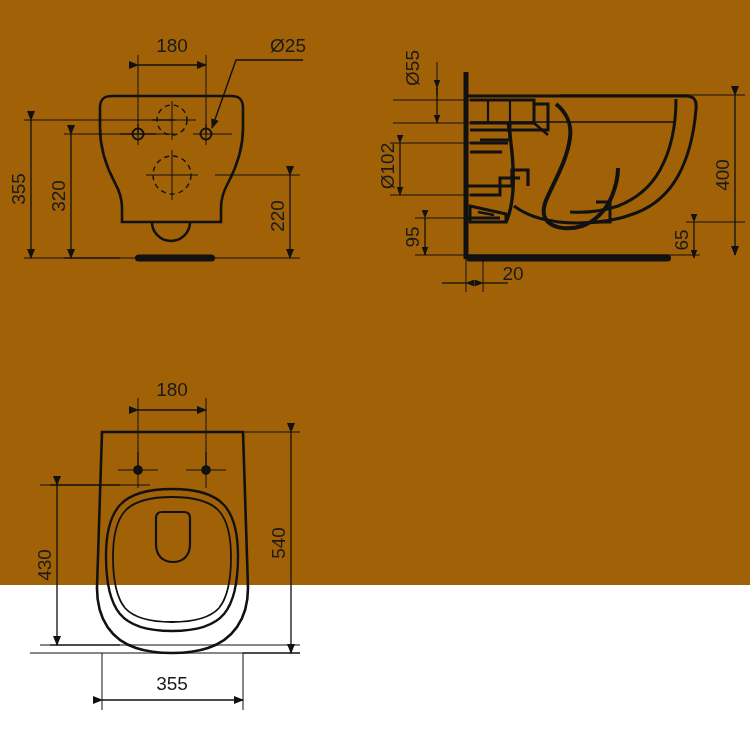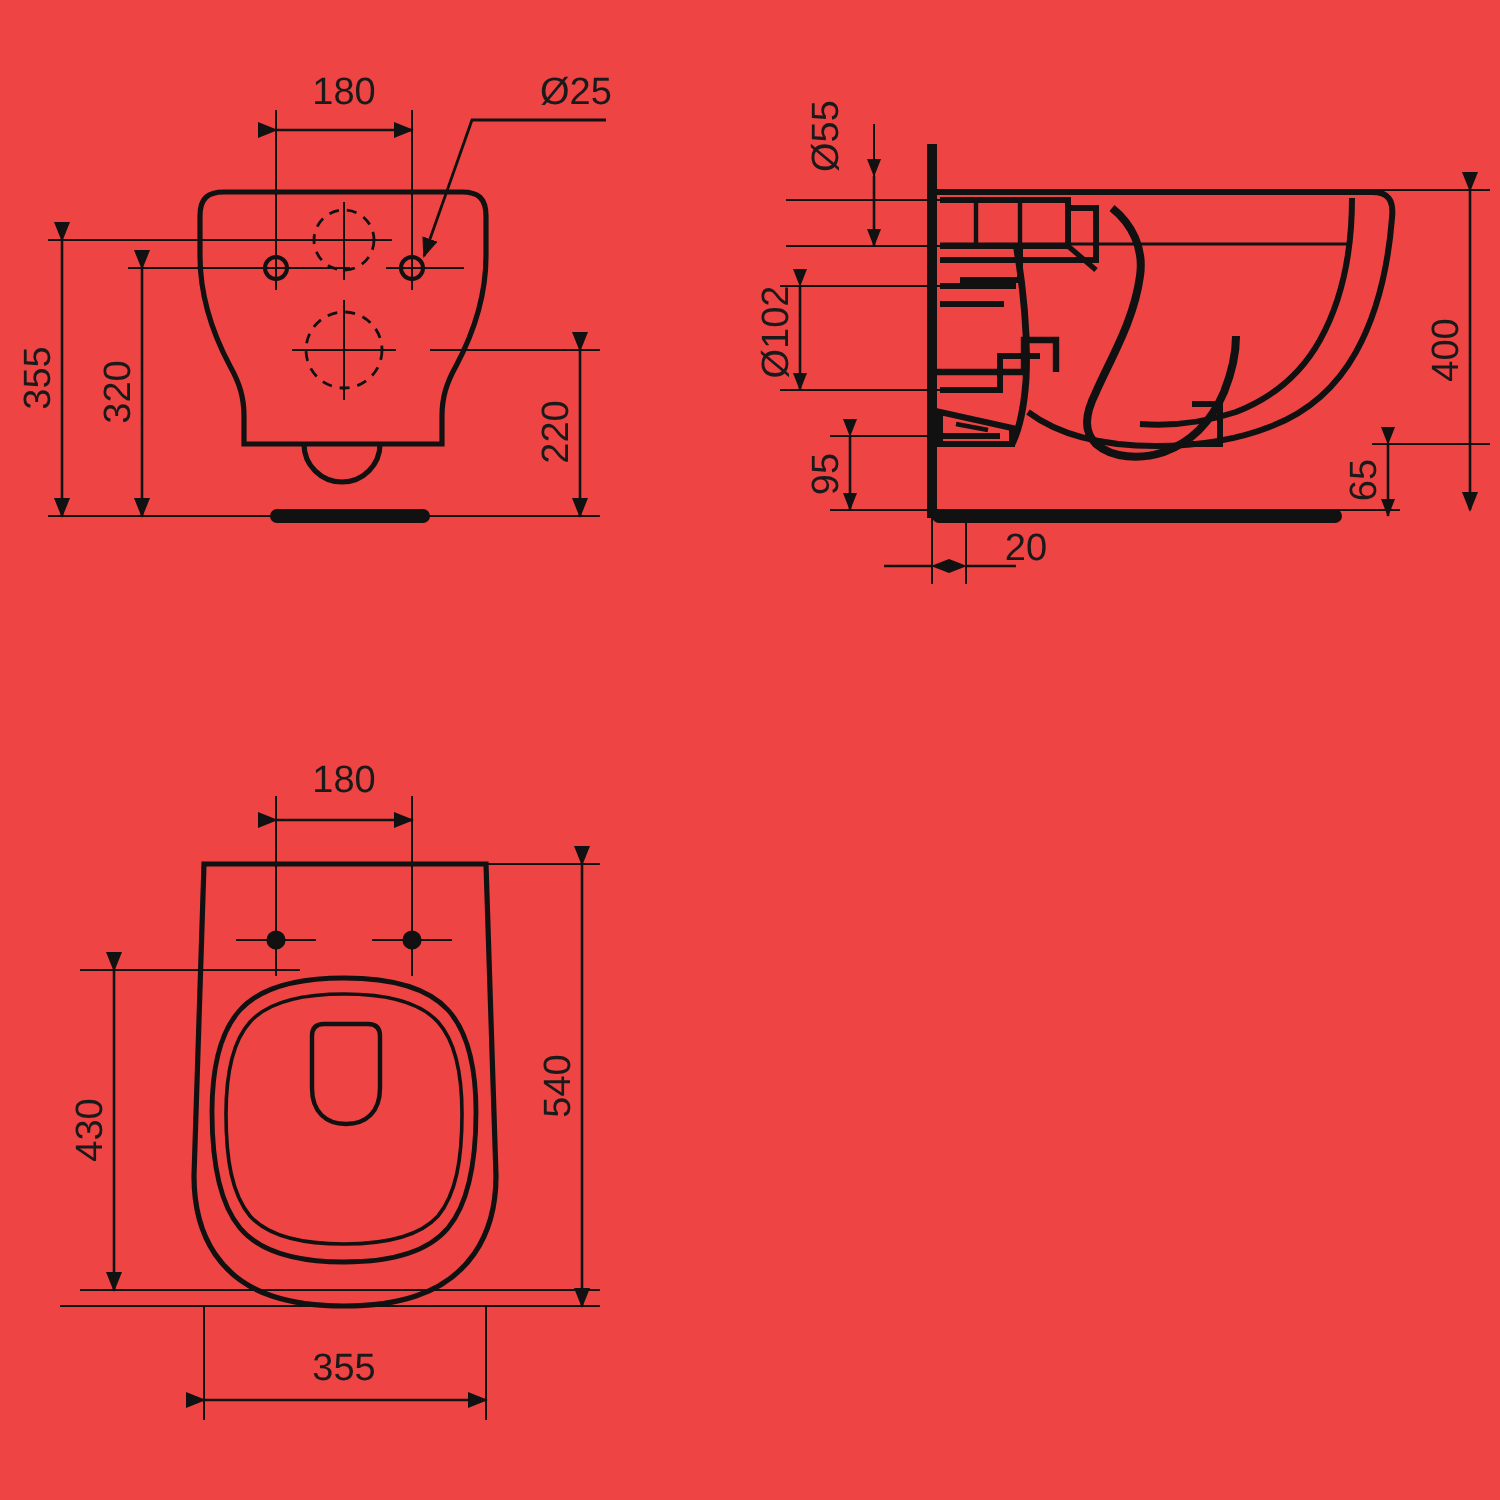--- a/index.html
+++ b/index.html
@@ -1,18 +1,18 @@
 <!DOCTYPE html>
 <html><head>
 <meta charset="utf-8">
 <style>
   html,body{margin:0;padding:0;background:#ffffff;}
   body{width:750px;height:750px;overflow:hidden;
        font-family:"Liberation Sans", sans-serif;}
-  #sheet{position:relative;width:750px;height:750px;background:#ef4444;}
+  #sheet{position:relative;width:750px;height:585px;background:#a16207;}
   svg{display:block;}
   .dimtext{font-family:"Liberation Sans", sans-serif;font-size:19px;fill:#1a1a1a;}
 </style>
 </head>
 <body>
 
 <div id="sheet">
 <svg width="750" height="750" viewBox="0 0 750 750" xmlns="http://www.w3.org/2000/svg">
 
   <defs>

